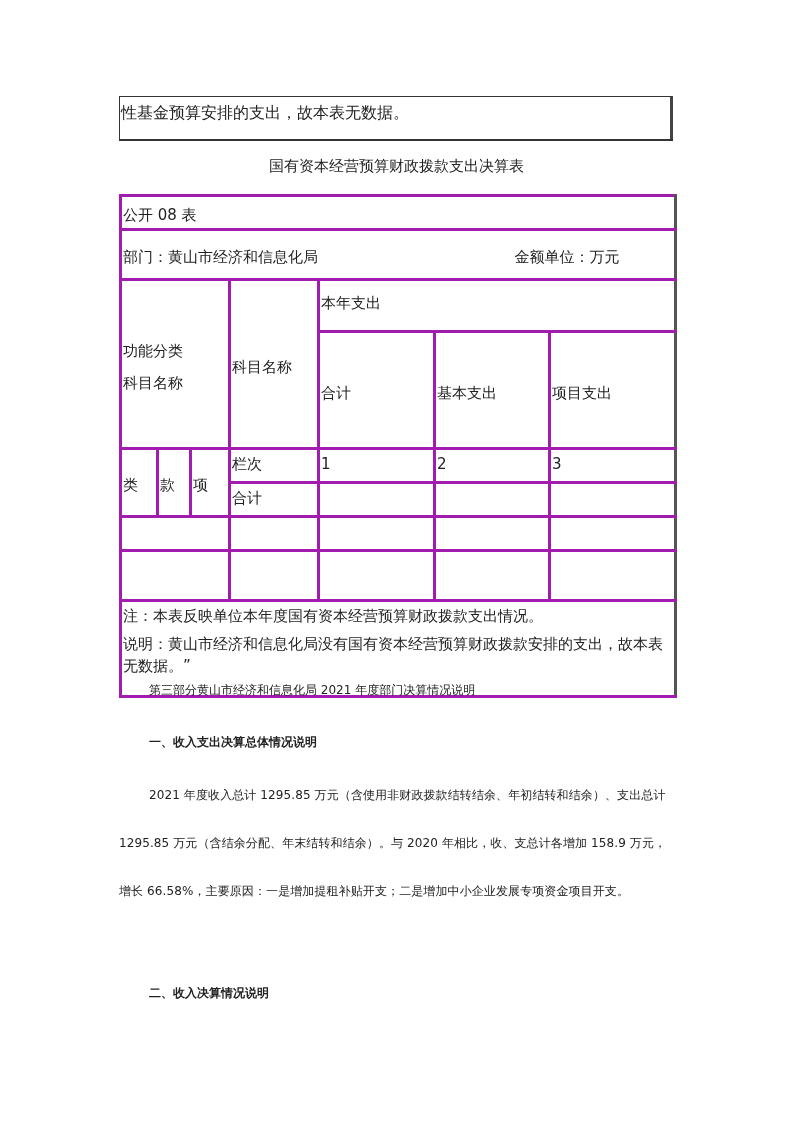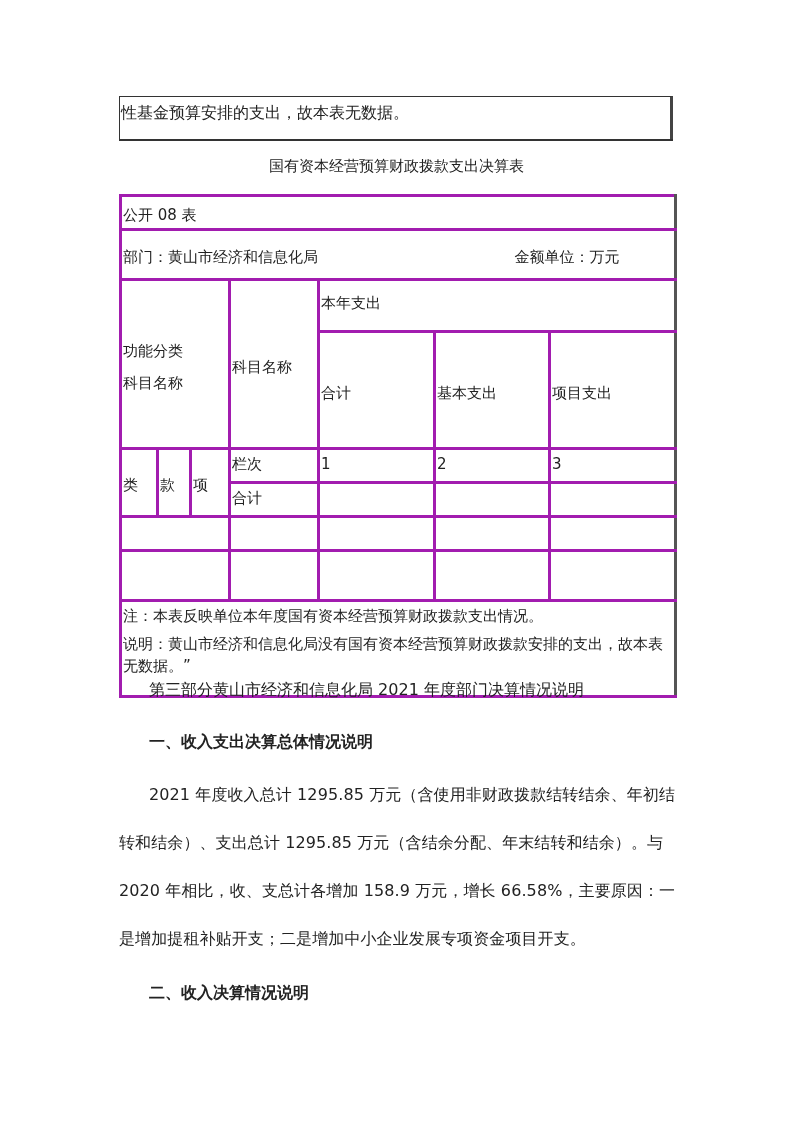--- a/index.html
+++ b/index.html
@@ -24,21 +24,21 @@
   #budget tr > td:last-child { border-right: 3px solid #555; }
   #budget .mid { vertical-align: middle; }
   #budget .r33 { height: 34px; }
   #budget .r35 { height: 50px; }
   #budget .r53 { height: 52px; }
   #budget .r117 { height: 117px; }
   #budget .r34 { height: 34px; }
   #budget .notes { padding-top: 3px; height: 96px; }
   #budget .notes p { margin: 0 0 6px 0; line-height: 22px; white-space: normal; }
 
-  .para { position: absolute; left: 119px; width: 560px; font-size: 16px; }
+  .para { position: absolute; left: 119px; width: 560px; font-size: 12px; }
   .indent { text-indent: 30px; }
   .body-para { line-height: 48px; }
 </style>
 </head>
 <body>
 
 <div id="top-box" class="abs">
   <span class="txt">性基金预算安排的支出，故本表无数据。</span>
 </div>
 <div id="top-ticks" class="abs"></div>

